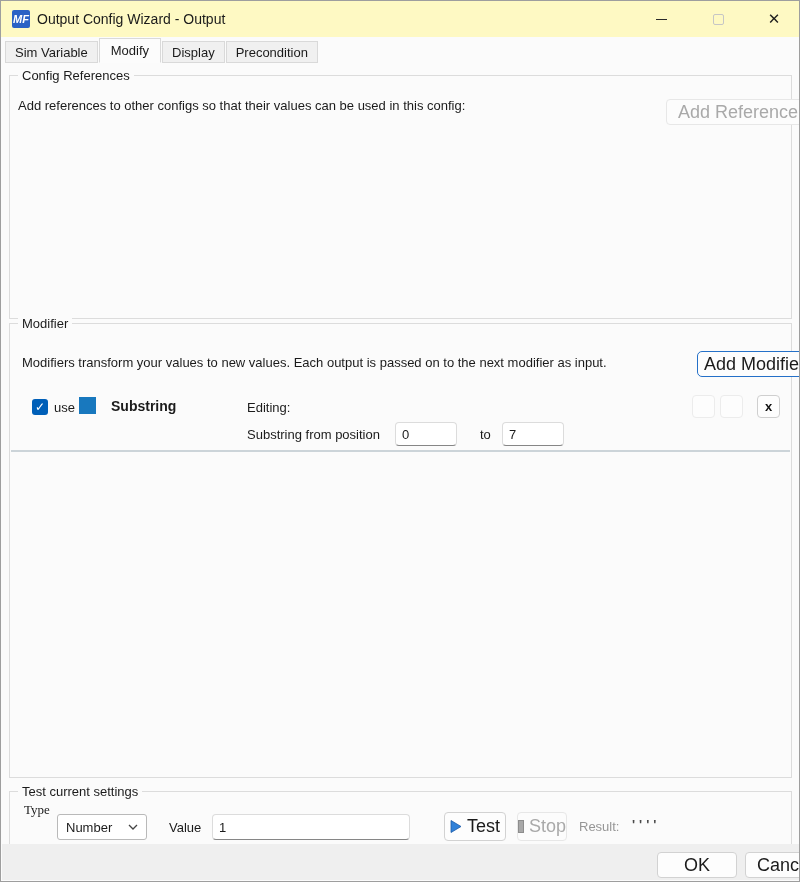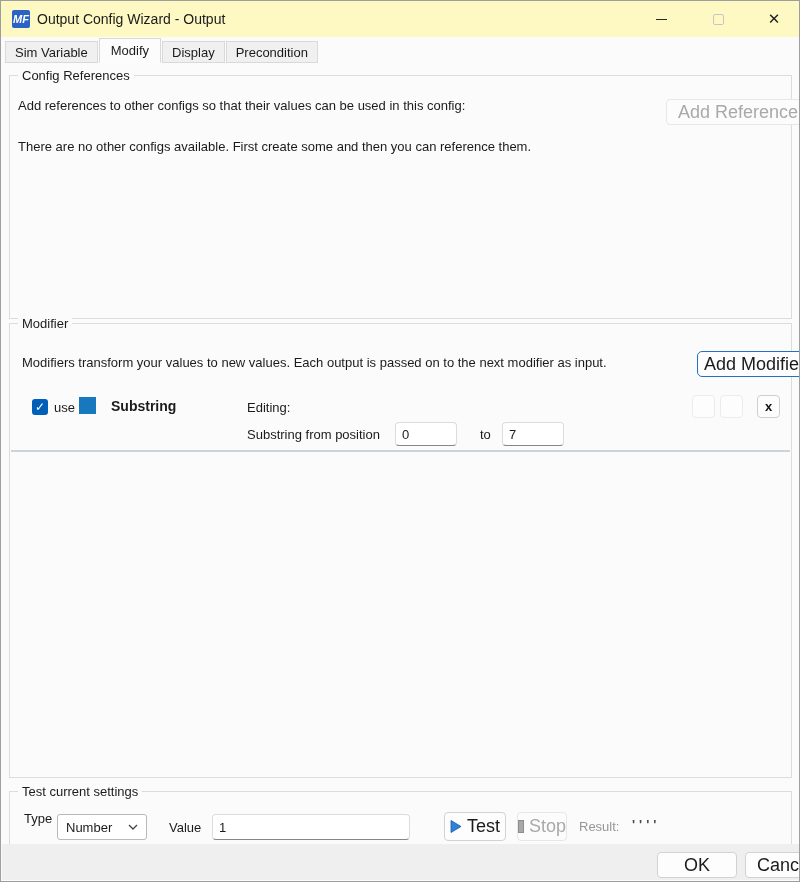--- a/index.html
+++ b/index.html
@@ -141,21 +141,20 @@
       <span>Precondition</span>
     </div>
   </div>
 
   <div class="groupbox gb-config">
     <div class="legend">Config References</div>
     <div class="static" style="left:8px; top:22px;">Add references to other configs so that their values can be used in this config:</div>
     <div class="btn disabled btn-add-reference">
       <span>Add Reference</span>
     </div>
-    <div class="static" style="left:8px; top:63px;">There are no other configs available. First create some and then you can reference them.</div>
   </div>
 
   <div class="groupbox gb-modifier">
     <div class="legend">Modifier</div>
     <div class="static" style="left:12px; top:31px;">Modifiers transform your values to new values. Each output is passed on to the next modifier as input.</div>
     <div class="btn accent btn-add-modifier">
       <span>Add Modifier</span>
     </div>
 
     <div>
@@ -176,21 +175,21 @@
       <div class="static" style="left:237px; top:103px;">Substring from position</div>
       <input class="tb tb-from" value="0" style="">
       <div class="static" style="left:470px; top:103px;">to</div>
       <input class="tb tb-to" value="7" style="">
       <div class="row-sep"></div>
     </div>
   </div>
 
   <div class="groupbox gb-test">
     <div class="legend">Test current settings</div>
-    <div class="static" style="left:14px; top:19px;">Type</div>
+    <div class="static" style="left:14px; top:10px;font-family:Liberation Serif, serif;">Type</div>
     <div class="combo">
       <span>Number</span>
       <svg width="10" height="6" viewBox="0 0 10 6">
         <polyline points="1,1 5,5 9,1" fill="none" stroke="#444" stroke-width="1.3"></polyline>
       </svg>
     </div>
     <div class="static" style="left:159px; top:28px;">Value</div>
     <input class="tb tb-value" value="1" style="">
     <div class="btn btn-test">
       <svg width="12" height="13" viewBox="0 0 12 13">

